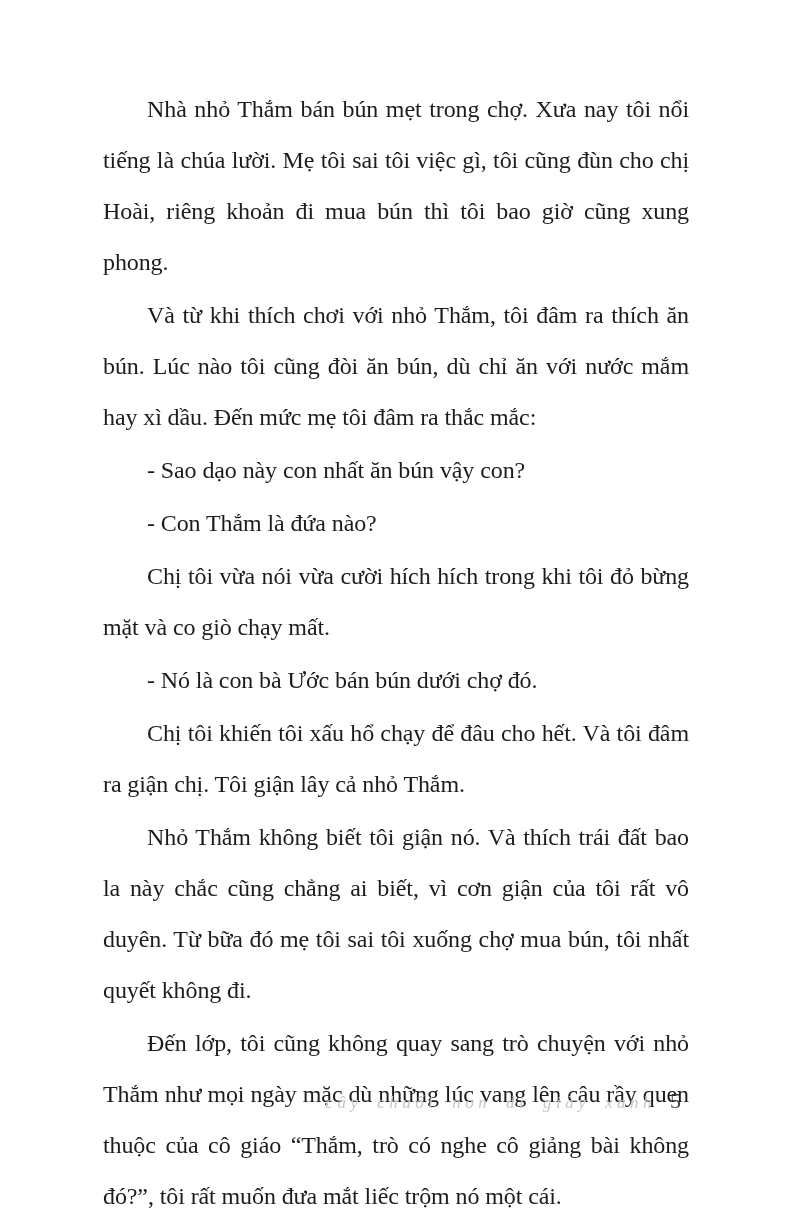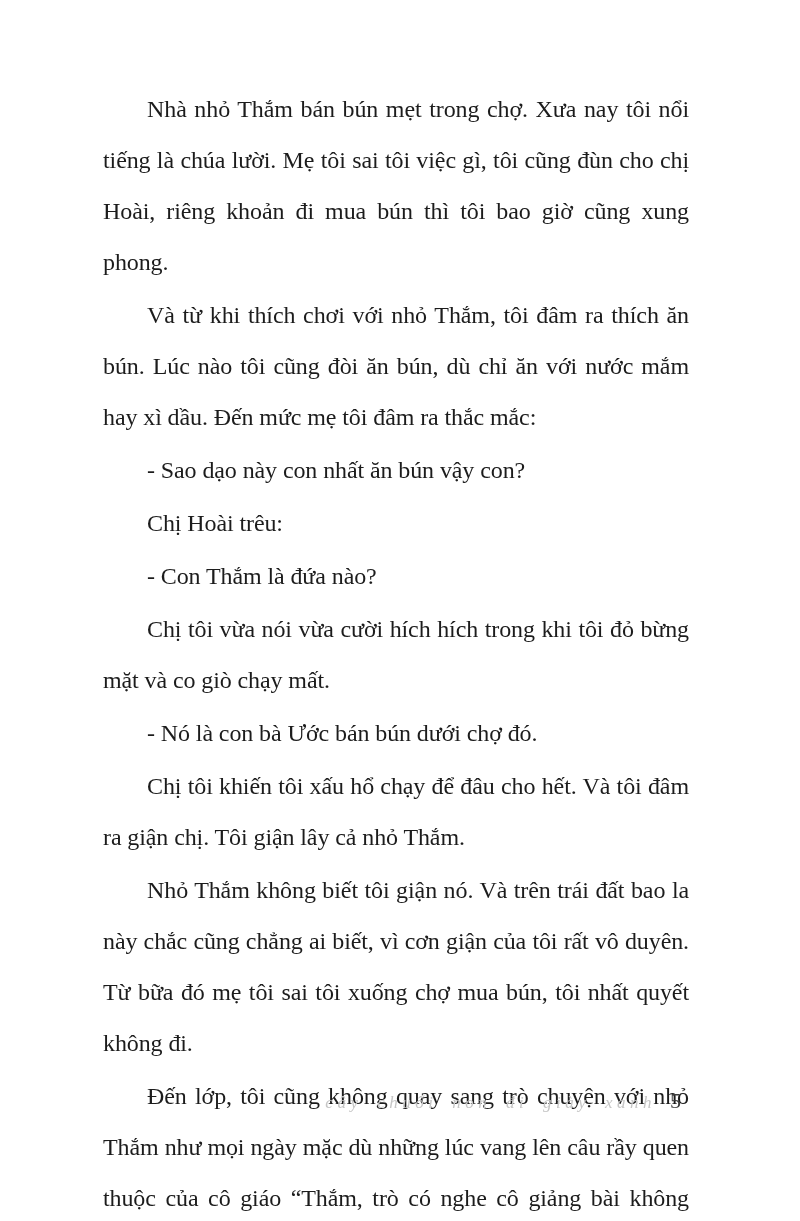--- a/index.html
+++ b/index.html
@@ -62,26 +62,25 @@
 </style>
 </head>
 <body>
 
 <main class="page">
 
   <section class="text-block">
     <p>Nhà nhỏ Thắm bán bún mẹt trong chợ. Xưa nay tôi nổi tiếng là chúa lười. Mẹ tôi sai tôi việc gì, tôi cũng đùn cho chị Hoài, riêng khoản đi mua bún thì tôi bao giờ cũng xung phong.</p>
     <p>Và từ khi thích chơi với nhỏ Thắm, tôi đâm ra thích ăn bún. Lúc nào tôi cũng đòi ăn bún, dù chỉ ăn với nước mắm hay xì dầu. Đến mức mẹ tôi đâm ra thắc mắc:</p>
     <p>- Sao dạo này con nhất ăn bún vậy con?</p>
-    <p>Chị Hoài trêu:</p>
     <p>- Con Thắm là đứa nào?</p>
     <p>Chị tôi vừa nói vừa cười hích hích trong khi tôi đỏ bừng mặt và co giò chạy mất.</p>
     <p>- Nó là con bà Ước bán bún dưới chợ đó.</p>
     <p>Chị tôi khiến tôi xấu hổ chạy để đâu cho hết. Và tôi đâm ra giận chị. Tôi giận lây cả nhỏ Thắm.</p>
-    <p>Nhỏ Thắm không biết tôi giận nó. Và trên trái đất bao la này chắc cũng chẳng ai biết, vì cơn giận của tôi rất vô duyên. Từ bữa đó mẹ tôi sai tôi xuống chợ mua bún, tôi nhất quyết không đi.</p>
+    <p>Nhỏ Thắm không biết tôi giận nó. Và thích trái đất bao la này chắc cũng chẳng ai biết, vì cơn giận của tôi rất vô duyên. Từ bữa đó mẹ tôi sai tôi xuống chợ mua bún, tôi nhất quyết không đi.</p>
     <p>Đến lớp, tôi cũng không quay sang trò chuyện với nhỏ Thắm như mọi ngày mặc dù những lúc vang lên câu rầy quen thuộc của cô giáo “Thắm, trò có nghe cô giảng bài không đó?”, tôi rất muốn đưa mắt liếc trộm nó một cái.</p>
   </section>
 
   <footer class="page-footer">
     <span class="running-title">cây chuối non đi giày xanh</span>
     <span class="page-number">5</span>
   </footer>
 
 </main>
 

